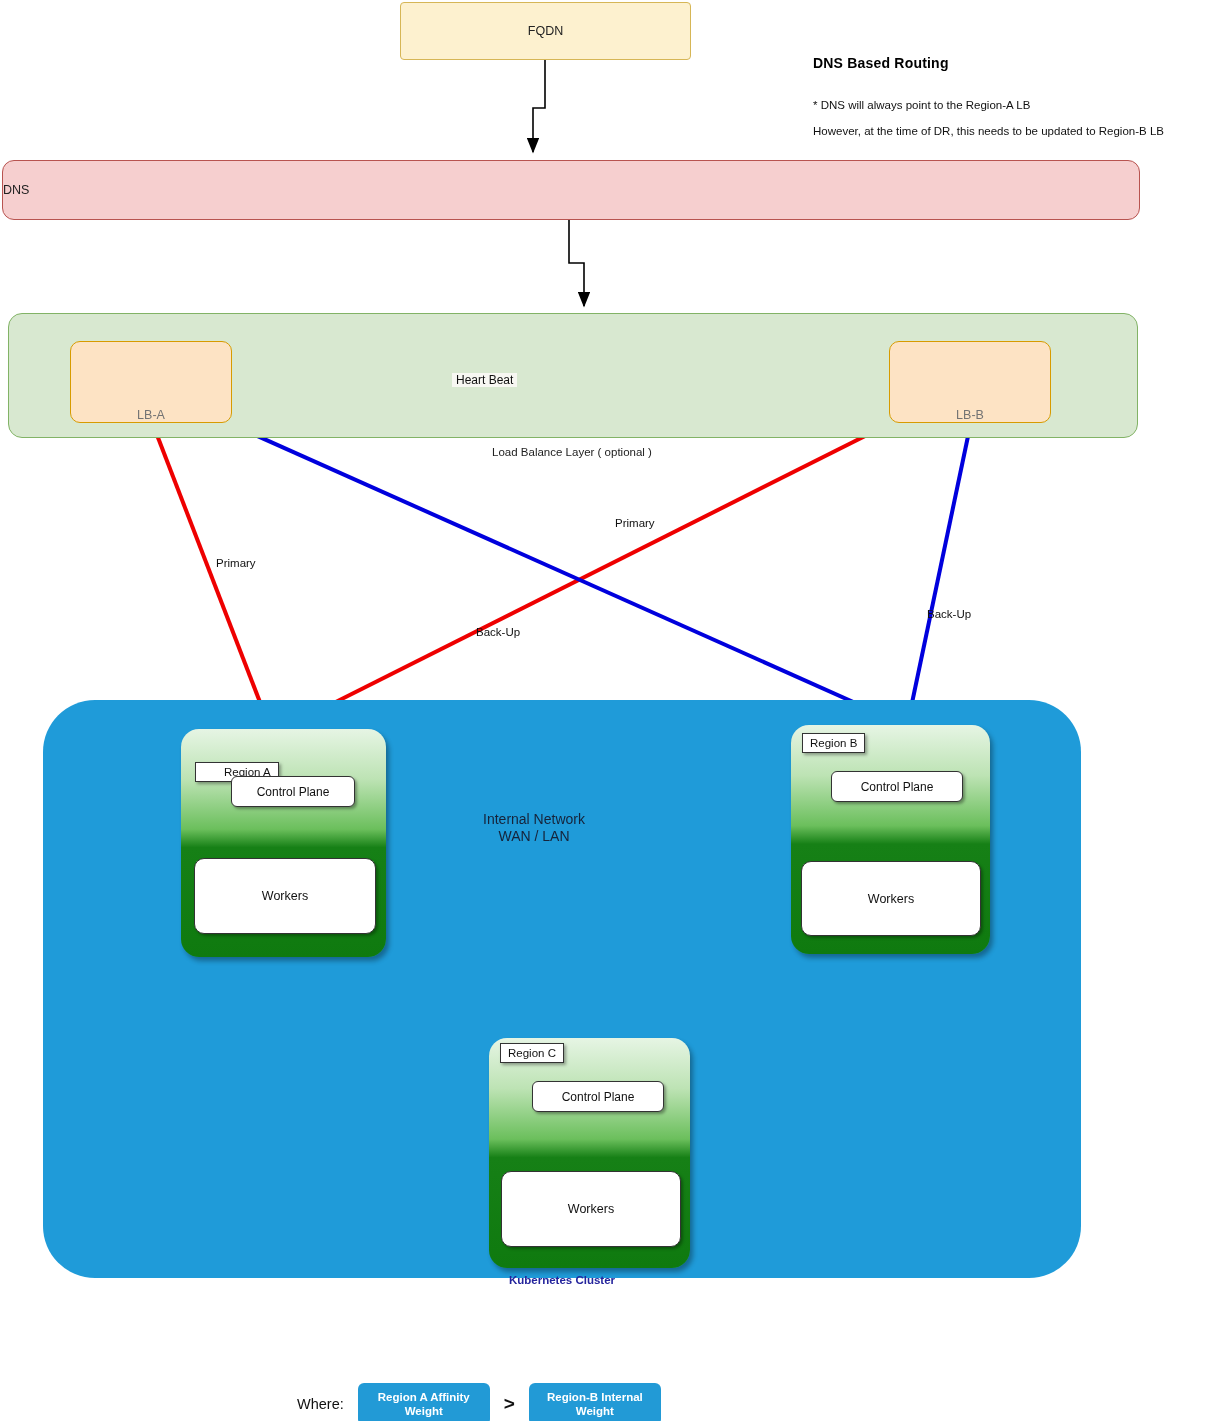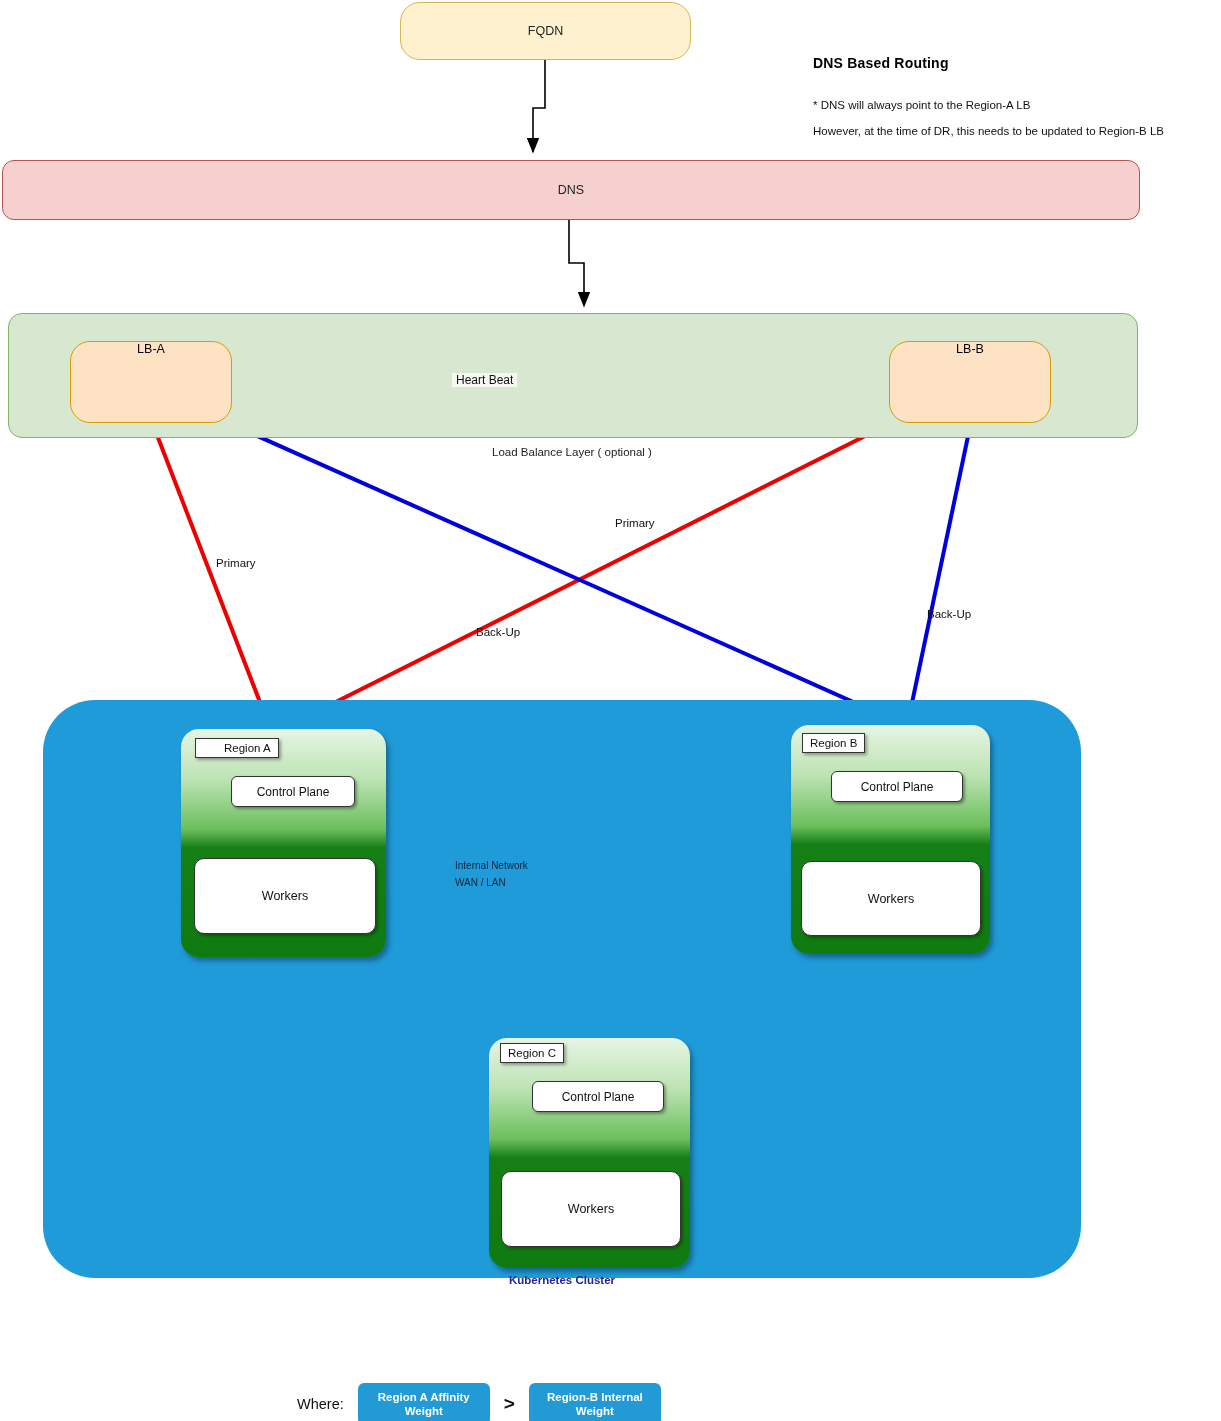--- a/index.html
+++ b/index.html
@@ -1,32 +1,32 @@
 <!DOCTYPE html>
 <html><head>
 <meta charset="utf-8">
 <style>
   html,body{margin:0;padding:0;background:#ffffff;}
   body{width:1221px;height:1421px;position:relative;overflow:hidden;
        font-family:"Liberation Sans","DejaVu Sans",sans-serif;color:#1a1a1a;}
   .abs{position:absolute;}
   
   #fqdn-box{left:400px;top:2px;width:289px;height:56px;background:#fdf1cf;
-      border:1px solid #d6b656;border-radius:20px;display:flex;align-items:center;
+      border:1px solid #d6b656;border-radius:4px;display:flex;align-items:center;
       justify-content:center;font-size:12.5px;color:#222;}
   
   #dns-box{left:2px;top:160px;width:1136px;height:58px;background:#f6cfcf;
       border:1px solid #b85450;border-radius:12px;display:flex;align-items:center;
-      justify-content:center;font-size:12.5px;color:#222;}
+      justify-content:flex-start;font-size:12.5px;color:#222;}
   
   #lb-layer{left:8px;top:313px;width:1128px;height:123px;background:#d8e8d0;
       border:1px solid #82b366;border-radius:14px;}
   .lb-node{position:absolute;width:160px;height:80px;background:#fde3c4;
-      border:1.6px solid #d79b00;border-radius:20px;display:flex;align-items:flex-start;
-      justify-content:center;font-size:12.5px;color:#000000;}
+      border:1.6px solid #d79b00;border-radius:10px;display:flex;align-items:flex-end;
+      justify-content:center;font-size:12.5px;color:#737373;}
   #lb-a{left:70px;top:341px;}
   #lb-b{left:889px;top:341px;}
   #lb-layer-caption{left:8px;top:446px;width:1128px;text-align:center;font-size:11.5px;color:#222;}
   #heartbeat-label{left:452px;top:373px;background:#f7f7f2;padding:0 4px;font-size:12px;color:#111;}
   
   #title{left:813px;top:55px;font-size:14px;font-weight:bold;color:#000;letter-spacing:.2px;}
   #note1{left:813px;top:99px;font-size:11.5px;color:#111;}
   #note2{left:813px;top:125px;font-size:11.5px;color:#111;}
   
   #k8s{left:43px;top:700px;width:1038px;height:578px;background:#1f9bd9;border-radius:52px;}
@@ -40,29 +40,29 @@
   #region-b{left:791px;top:725px;width:199px;height:229px;}
   #region-c{left:489px;top:1038px;width:201px;height:230px;}
   .region-tag{position:absolute;background:#fff;border:1.4px solid #333;
       font-size:11.5px;color:#111;padding:3px 7px;box-shadow:2px 2px 3px rgba(0,0,0,.35);}
   .cp{position:absolute;background:#fff;border:1.4px solid #333;border-radius:6px;
       display:flex;align-items:center;justify-content:center;font-size:12px;color:#111;
       box-shadow:2px 2px 3px rgba(0,0,0,.35);margin-left:12px;}
   .wk{position:absolute;background:#fff;border:1.4px solid #333;border-radius:10px;
       display:flex;align-items:center;justify-content:center;font-size:12.5px;color:#111;
       box-shadow:2px 2px 3px rgba(0,0,0,.3);}
-  #tag-a{left:195px;top:738px;padding-left:28px;} #tag-b{left:802px;top:733px;} #tag-c{left:500px;top:1043px;padding-left:7px;}
+  #tag-a{left:195px;top:762px;padding-left:28px;} #tag-b{left:802px;top:733px;} #tag-c{left:500px;top:1043px;padding-left:7px;}
   #cp-a{left:219px;top:776px;width:122px;height:29px;}
   #cp-b{left:819px;top:771px;width:130px;height:29px;}
   #cp-c{left:520px;top:1081px;width:130px;height:29px;}
   #wk-a{left:194px;top:858px;width:180px;height:74px;}
   #wk-b{left:801px;top:861px;width:178px;height:73px;}
   #wk-c{left:501px;top:1171px;width:178px;height:74px;}
   
-  #net-label{left:455px;top:857px;width:158px;text-align:left;font-size:10px;
+  #net-label{left:455px;top:811px;width:158px;text-align:center;font-size:14px;
       color:#16233a;line-height:17px;}
   
   #legend{left:297px;top:1383px;display:flex;align-items:center;gap:14px;}
   #legend-where{font-size:14.5px;color:#111;}
   .pill{background:#229ad6;border-radius:6px;color:#fff;font-weight:bold;font-size:11.5px;
       text-align:center;padding:7px 10px;line-height:14px;min-width:112px;}
   #legend-gt{font-size:19px;font-weight:bold;color:#111;}
   
   .edge-label{font-size:11.5px;color:#111;}
   #lbl-primary-left{left:216px;top:557px;}

